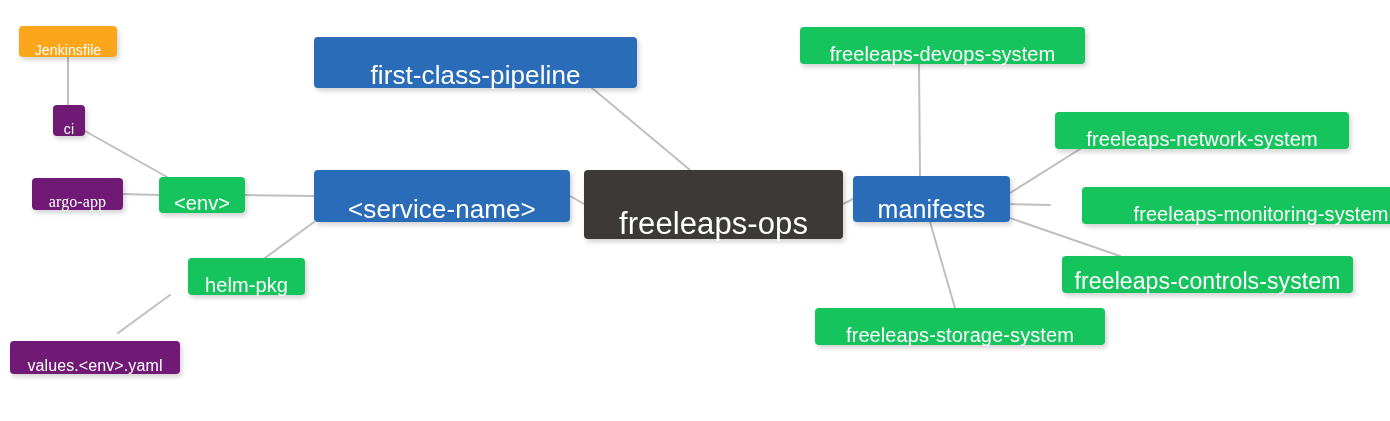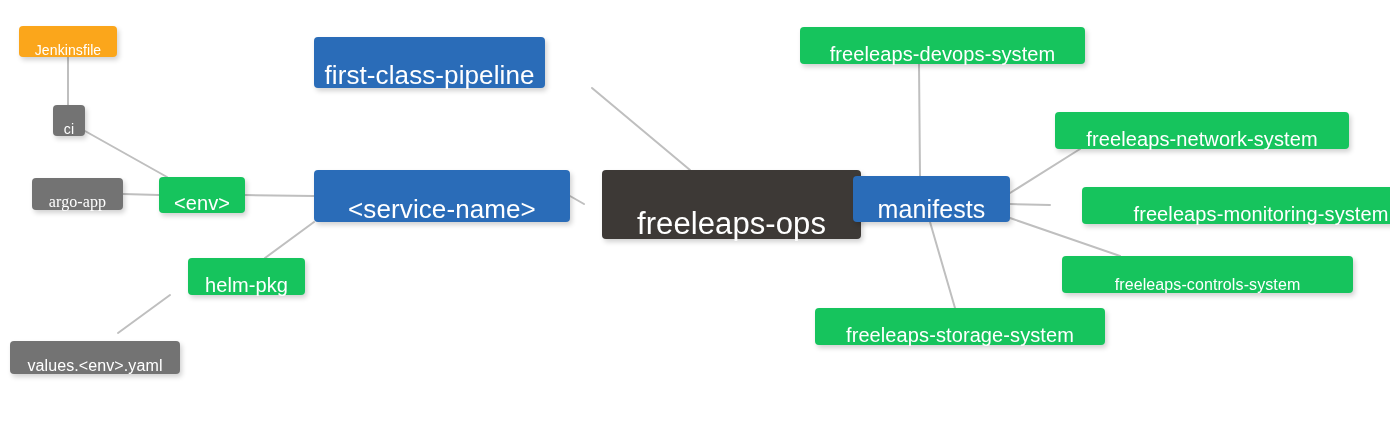--- a/index.html
+++ b/index.html
@@ -43,21 +43,21 @@
   }
   .mm-label {
     display: block;
     white-space: nowrap;
   }
   
   .c-root   { background: #3d3936; }
   .c-blue   { background: #2a6cb8; }
   .c-green  { background: #16c45d; }
   .c-orange { background: #fba61b; }
-  .c-red    { background: #737373; }
+  .c-red    { background: #701a75; }
 </style>
 </head>
 <body>
 
 <div id="mindmap-canvas">
 
   <svg id="edge-layer" viewBox="0 0 1390 421" width="1390" height="421" xmlns="http://www.w3.org/2000/svg">
       <line x1="584" y1="204" x2="570" y2="196" stroke="#bfbfbf" stroke-width="2" stroke-linecap="round"></line>
       <line x1="592" y1="88" x2="690" y2="170" stroke="#bfbfbf" stroke-width="2" stroke-linecap="round"></line>
       <line x1="843" y1="204" x2="853" y2="199" stroke="#bfbfbf" stroke-width="2" stroke-linecap="round"></line>
@@ -68,27 +68,27 @@
       <line x1="68" y1="105" x2="68" y2="57" stroke="#bfbfbf" stroke-width="2" stroke-linecap="round"></line>
       <line x1="170" y1="295" x2="118" y2="333" stroke="#bfbfbf" stroke-width="2" stroke-linecap="round"></line>
       <line x1="920" y1="176" x2="919" y2="64" stroke="#bfbfbf" stroke-width="2" stroke-linecap="round"></line>
       <line x1="1010" y1="193" x2="1080" y2="149" stroke="#bfbfbf" stroke-width="2" stroke-linecap="round"></line>
       <line x1="1010" y1="204" x2="1050" y2="205" stroke="#bfbfbf" stroke-width="2" stroke-linecap="round"></line>
       <line x1="1010" y1="218" x2="1120" y2="256" stroke="#bfbfbf" stroke-width="2" stroke-linecap="round"></line>
       <line x1="930" y1="222" x2="955" y2="308" stroke="#bfbfbf" stroke-width="2" stroke-linecap="round"></line>
     </svg>
 
   <div id="node-layer">
-      <div class="mm-node c-root" style="left: 584px; top: 170px; width: 259px; height: 69px; font-size: 31px; margin-left: 18px;">
+      <div class="mm-node c-root" style="left: 584px; top: 170px; width: 259px; height: 69px; font-size: 31px;">
         <span class="mm-label">freeleaps-ops</span>
       </div>
       <div class="mm-node c-blue" style="left: 314px; top: 170px; width: 256px; height: 52px; font-size: 26px;">
         <span class="mm-label">&lt;service-name&gt;</span>
       </div>
-      <div class="mm-node c-blue" style="left: 314px; top: 37px; width: 231px; height: 51px; font-size: 26px;">
+      <div class="mm-node c-blue" style="left: 314px; top: 37px; width: 323px; height: 51px; font-size: 26px;">
         <span class="mm-label">first-class-pipeline</span>
       </div>
       <div class="mm-node c-blue" style="left: 853px; top: 176px; width: 157px; height: 46px; font-size: 25px;">
         <span class="mm-label">manifests</span>
       </div>
       <div class="mm-node c-green" style="left: 159px; top: 177px; width: 86px; height: 36px; font-size: 20px;">
         <span class="mm-label">&lt;env&gt;</span>
       </div>
       <div class="mm-node c-green" style="left: 148px; top: 258px; width: 117px; height: 37px; font-size: 20px; margin-left: 40px;">
         <span class="mm-label">helm-pkg</span>
@@ -107,21 +107,21 @@
       </div>
       <div class="mm-node c-green" style="left: 800px; top: 27px; width: 285px; height: 37px; font-size: 20px;">
         <span class="mm-label">freeleaps-devops-system</span>
       </div>
       <div class="mm-node c-green" style="left: 1055px; top: 112px; width: 294px; height: 37px; font-size: 20px;">
         <span class="mm-label">freeleaps-network-system</span>
       </div>
       <div class="mm-node c-green" style="left: 1082px; top: 187px; width: 326px; height: 37px; font-size: 20px; padding-left: 32px;">
         <span class="mm-label">freeleaps-monitoring-system</span>
       </div>
-      <div class="mm-node c-green" style="left: 1062px; top: 256px; width: 291px; height: 37px; font-size: 16px;">
+      <div class="mm-node c-green" style="left: 1062px; top: 256px; width: 291px; height: 37px; font-size: 23px;">
         <span class="mm-label">freeleaps-controls-system</span>
       </div>
       <div class="mm-node c-green" style="left: 815px; top: 308px; width: 290px; height: 37px; font-size: 20px;">
         <span class="mm-label">freeleaps-storage-system</span>
       </div>
     </div>
 
 </div>
 
 </body></html>

